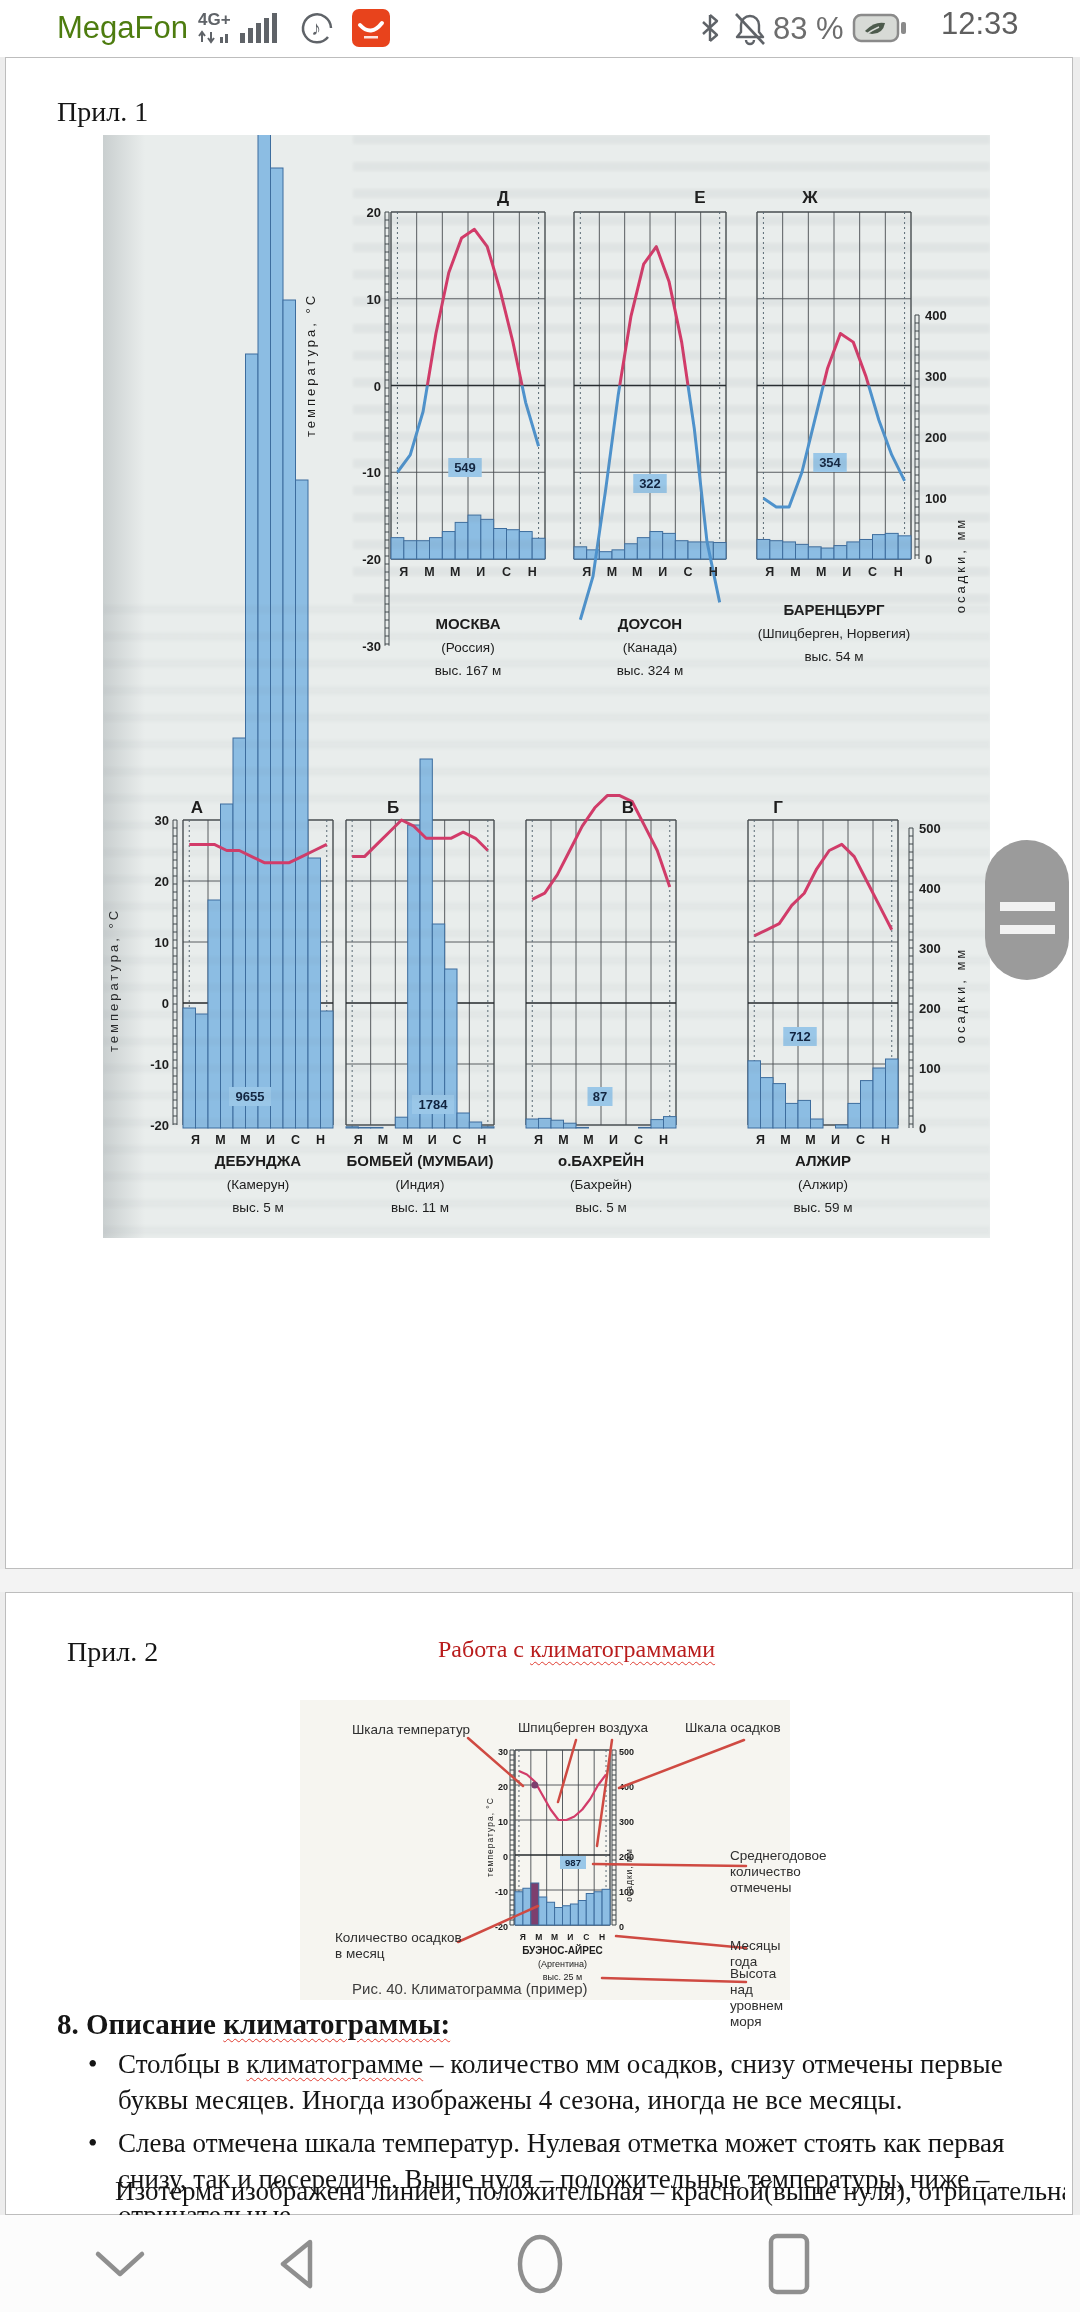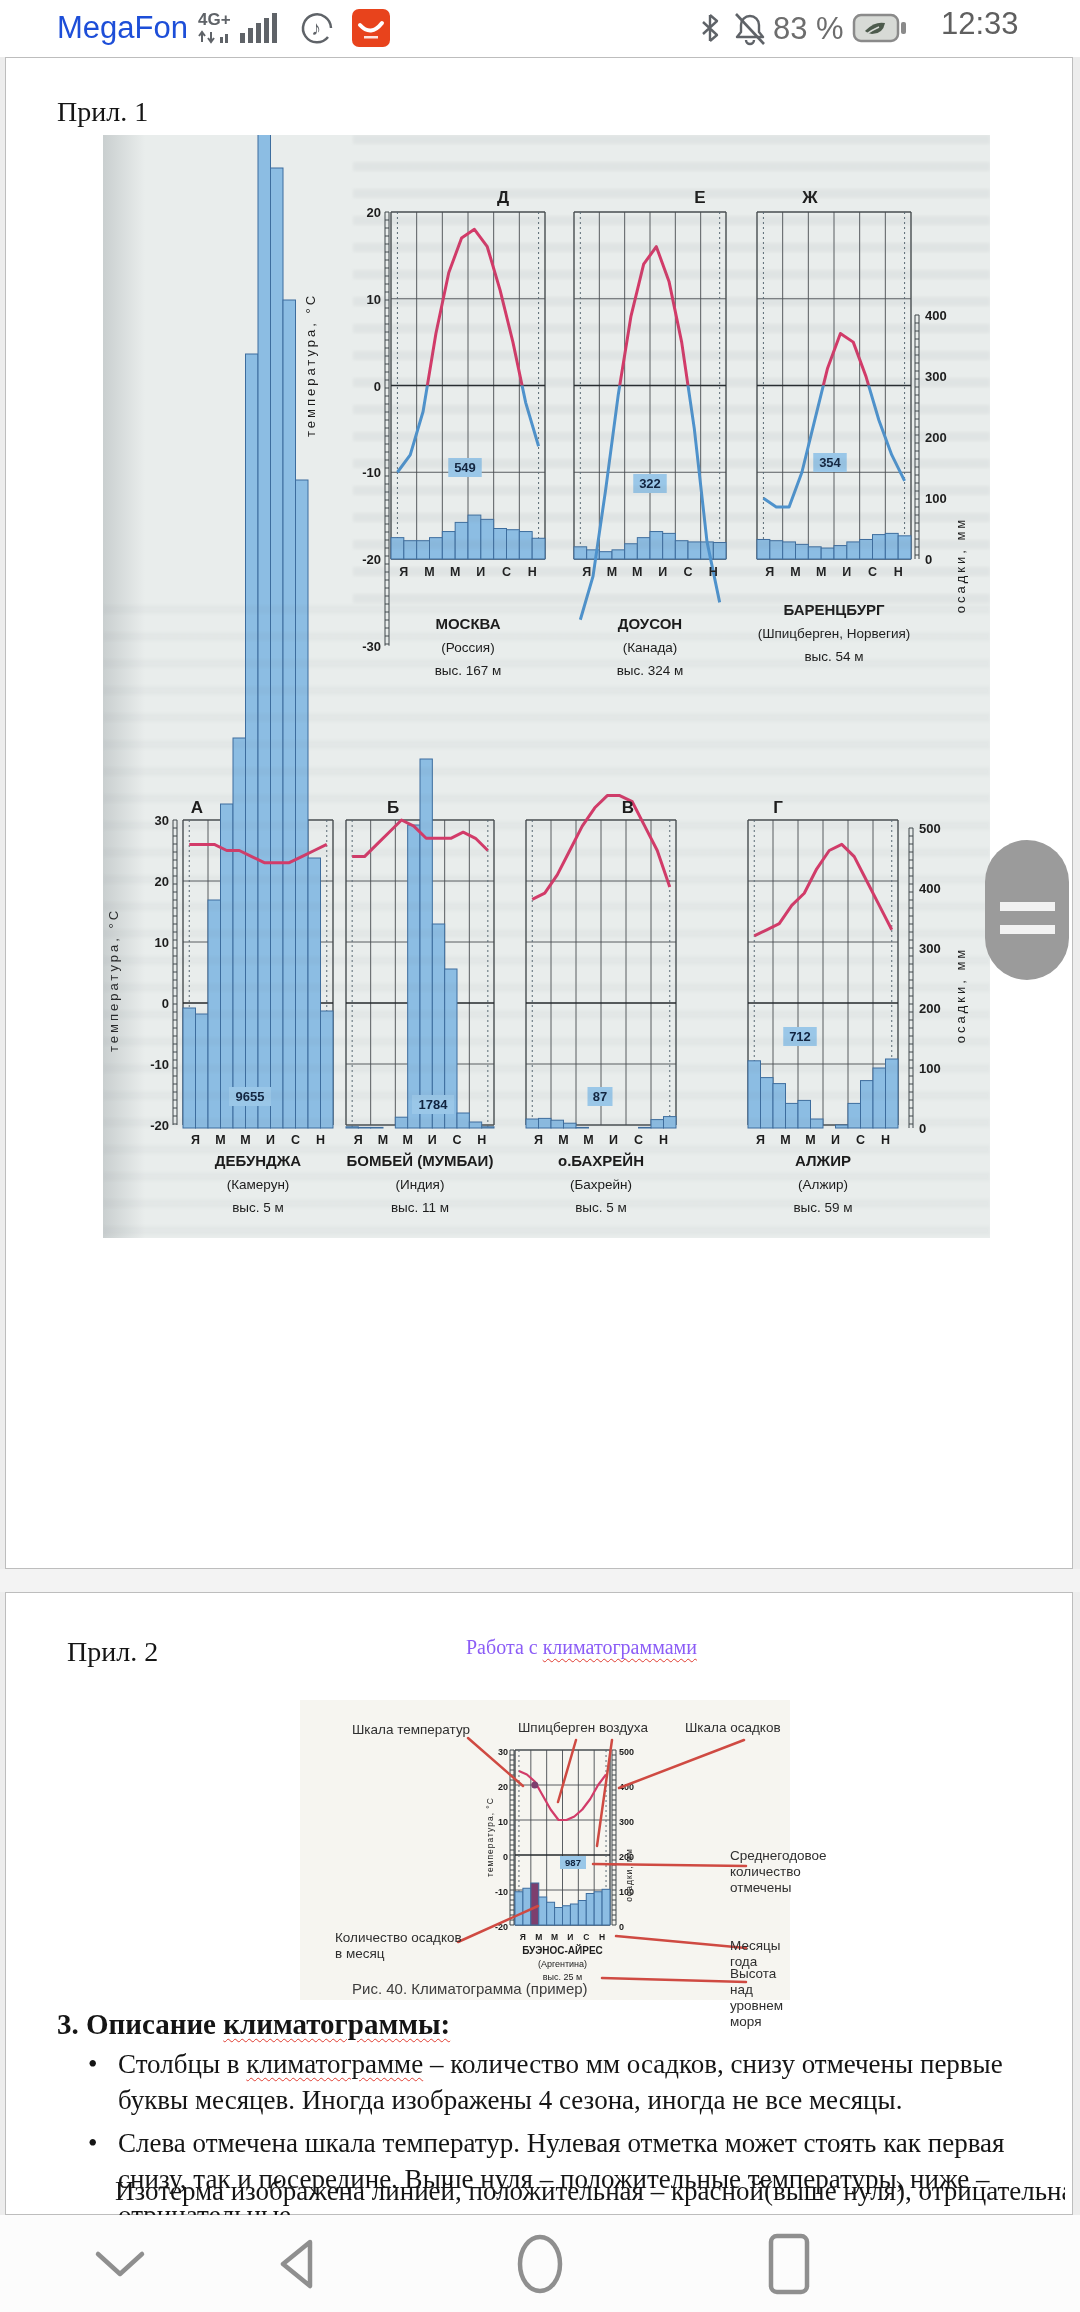--- a/index.html
+++ b/index.html
@@ -1,31 +1,31 @@
 <!DOCTYPE html>
 <html><head>
 <meta charset="utf-8">
 <style>
   html,body{margin:0;padding:0;background:#ffffff;}
   .screen{position:relative;width:1080px;height:2312px;background:#ededed;overflow:hidden;
           font-family:"Liberation Sans",sans-serif;}
   
   .statusbar{position:absolute;left:0;top:0;width:1080px;height:57px;background:#fff;z-index:40;}
-  .sb-carrier{position:absolute;left:57px;top:10px;font-size:31px;color:#1d4ed8;}
+  .sb-carrier{position:absolute;left:57px;top:10px;font-size:31px;color:#4d7c0f;}
   .sb-pct{position:absolute;left:773px;top:11px;font-size:31px;color:#6d6d6d;}
   .sb-time{position:absolute;left:941px;top:6px;font-size:31px;color:#5f5f5f;}
   .ali{position:absolute;left:352px;top:9px;width:38px;height:38px;background:#e8431c;border-radius:7px;}
   
   .page{position:absolute;left:5px;width:1068px;background:#fff;border:1px solid #bdbdbd;box-sizing:border-box;z-index:1;}
   #page1{top:57px;height:1512px;}
   #page2{top:1592px;height:623px;overflow:hidden;}
   .page-gap{position:absolute;left:0;top:1569px;width:1080px;height:23px;background:#f3f3f3;z-index:0;}
   .serif{font-family:"Liberation Serif",serif;color:#151515;}
   .pril{position:absolute;font-size:28px;}
-  .doc-title{position:absolute;font-size:20px;color:#8b5cf6;margin-left:28px;}
+  .doc-title{position:absolute;font-size:24px;color:#b91c1c;}
   .wavy{text-decoration-line:underline;text-decoration-style:wavy;text-decoration-color:#e03c31;text-decoration-thickness:1px;text-underline-offset:4px;}
   .h1{position:absolute;left:57px;top:2008px;font-size:29px;font-weight:bold;z-index:2;}
   .bullets{position:absolute;left:118px;top:2046px;width:920px;font-size:27px;line-height:36px;z-index:2;}
   .bullets .li{position:relative;margin-bottom:7px;}
   .bullets .li::before{content:"•";position:absolute;left:-30px;top:0;}
   .clipline{position:absolute;left:115px;top:2176px;width:950px;font-size:27px;z-index:2;white-space:nowrap;overflow:hidden;}
   
   .fig1{position:absolute;left:103px;top:135px;width:887px;height:1103px;background:#e9edec;overflow:hidden;z-index:2;}
   .fig1 .gutter{position:absolute;inset:0;background:linear-gradient(90deg,rgba(90,100,106,.22),rgba(90,100,106,0) 42px);pointer-events:none;}
   .bleed{position:absolute;pointer-events:none;opacity:.34;filter:blur(1.6px);
@@ -807,21 +807,21 @@
         <div>в месяц</div>
     </div>
     <div class="f2label" style="left:430px;top:238px;">Месяцы года</div>
     <div class="f2label" style="left:430px;top:266px;">
       <div>Высота над</div>
         <div>уровнем моря</div>
     </div>
     <div class="f2caption">Рис. 40. Климатограмма (пример)</div>
   </div>
 
-  <div class="h1 serif"><span>3. Описание </span><span class="wavy">климатограммы:</span></div>
+  <div class="h1 serif"><span>8. Описание </span><span class="wavy">климатограммы:</span></div>
 
   <div class="bullets serif">
     <div class="li"><span>Столбцы в </span><span class="wavy">климатограмме</span><span> – количество мм осадков, снизу отмечены первые буквы месяцев. Иногда изображены 4 сезона, иногда не все месяцы.</span></div>
     <div class="li"><span>Слева отмечена шкала температур. Нулевая отметка может стоять как первая снизу, так и посередине. Выше нуля – положительные температуры, ниже – отрицательные.</span></div>
   </div>
   <div class="clipline serif">Изотерма изображена линией, положительная – красной(выше нуля), отрицательная – синей(ниж</div>
 
 
   <div class="handle">
     <div class="bar" style="top:62px;"></div>

